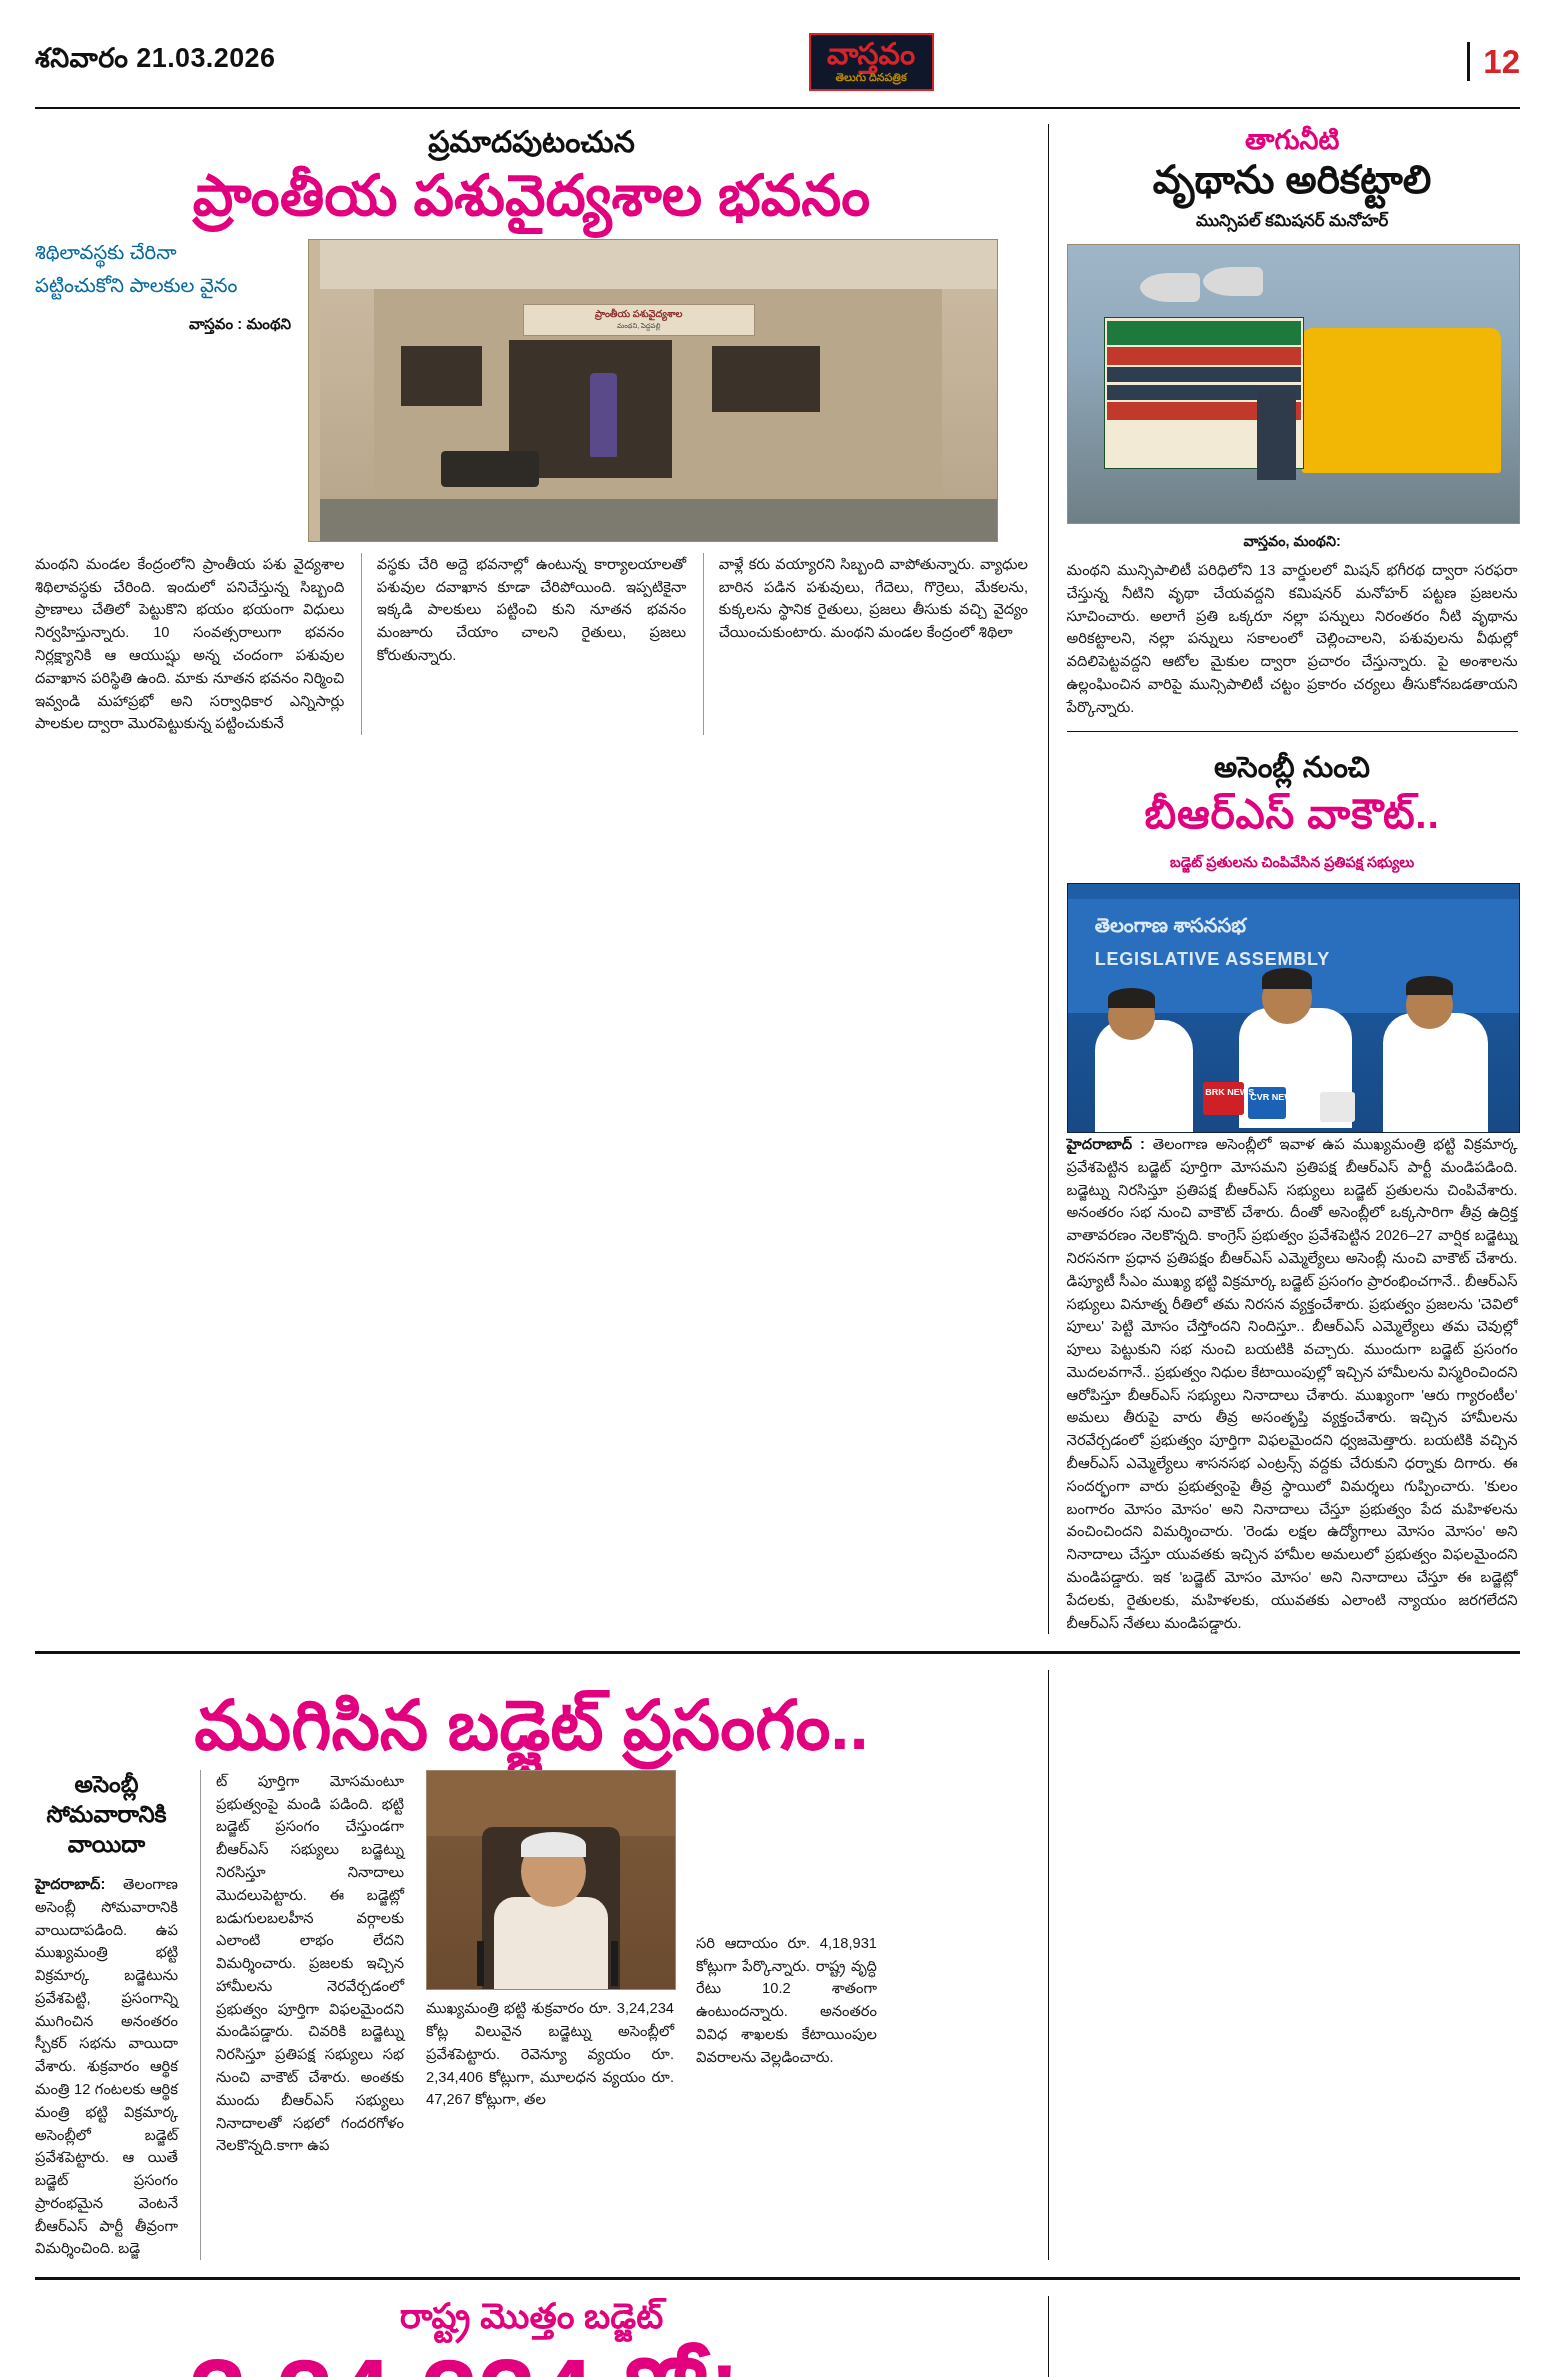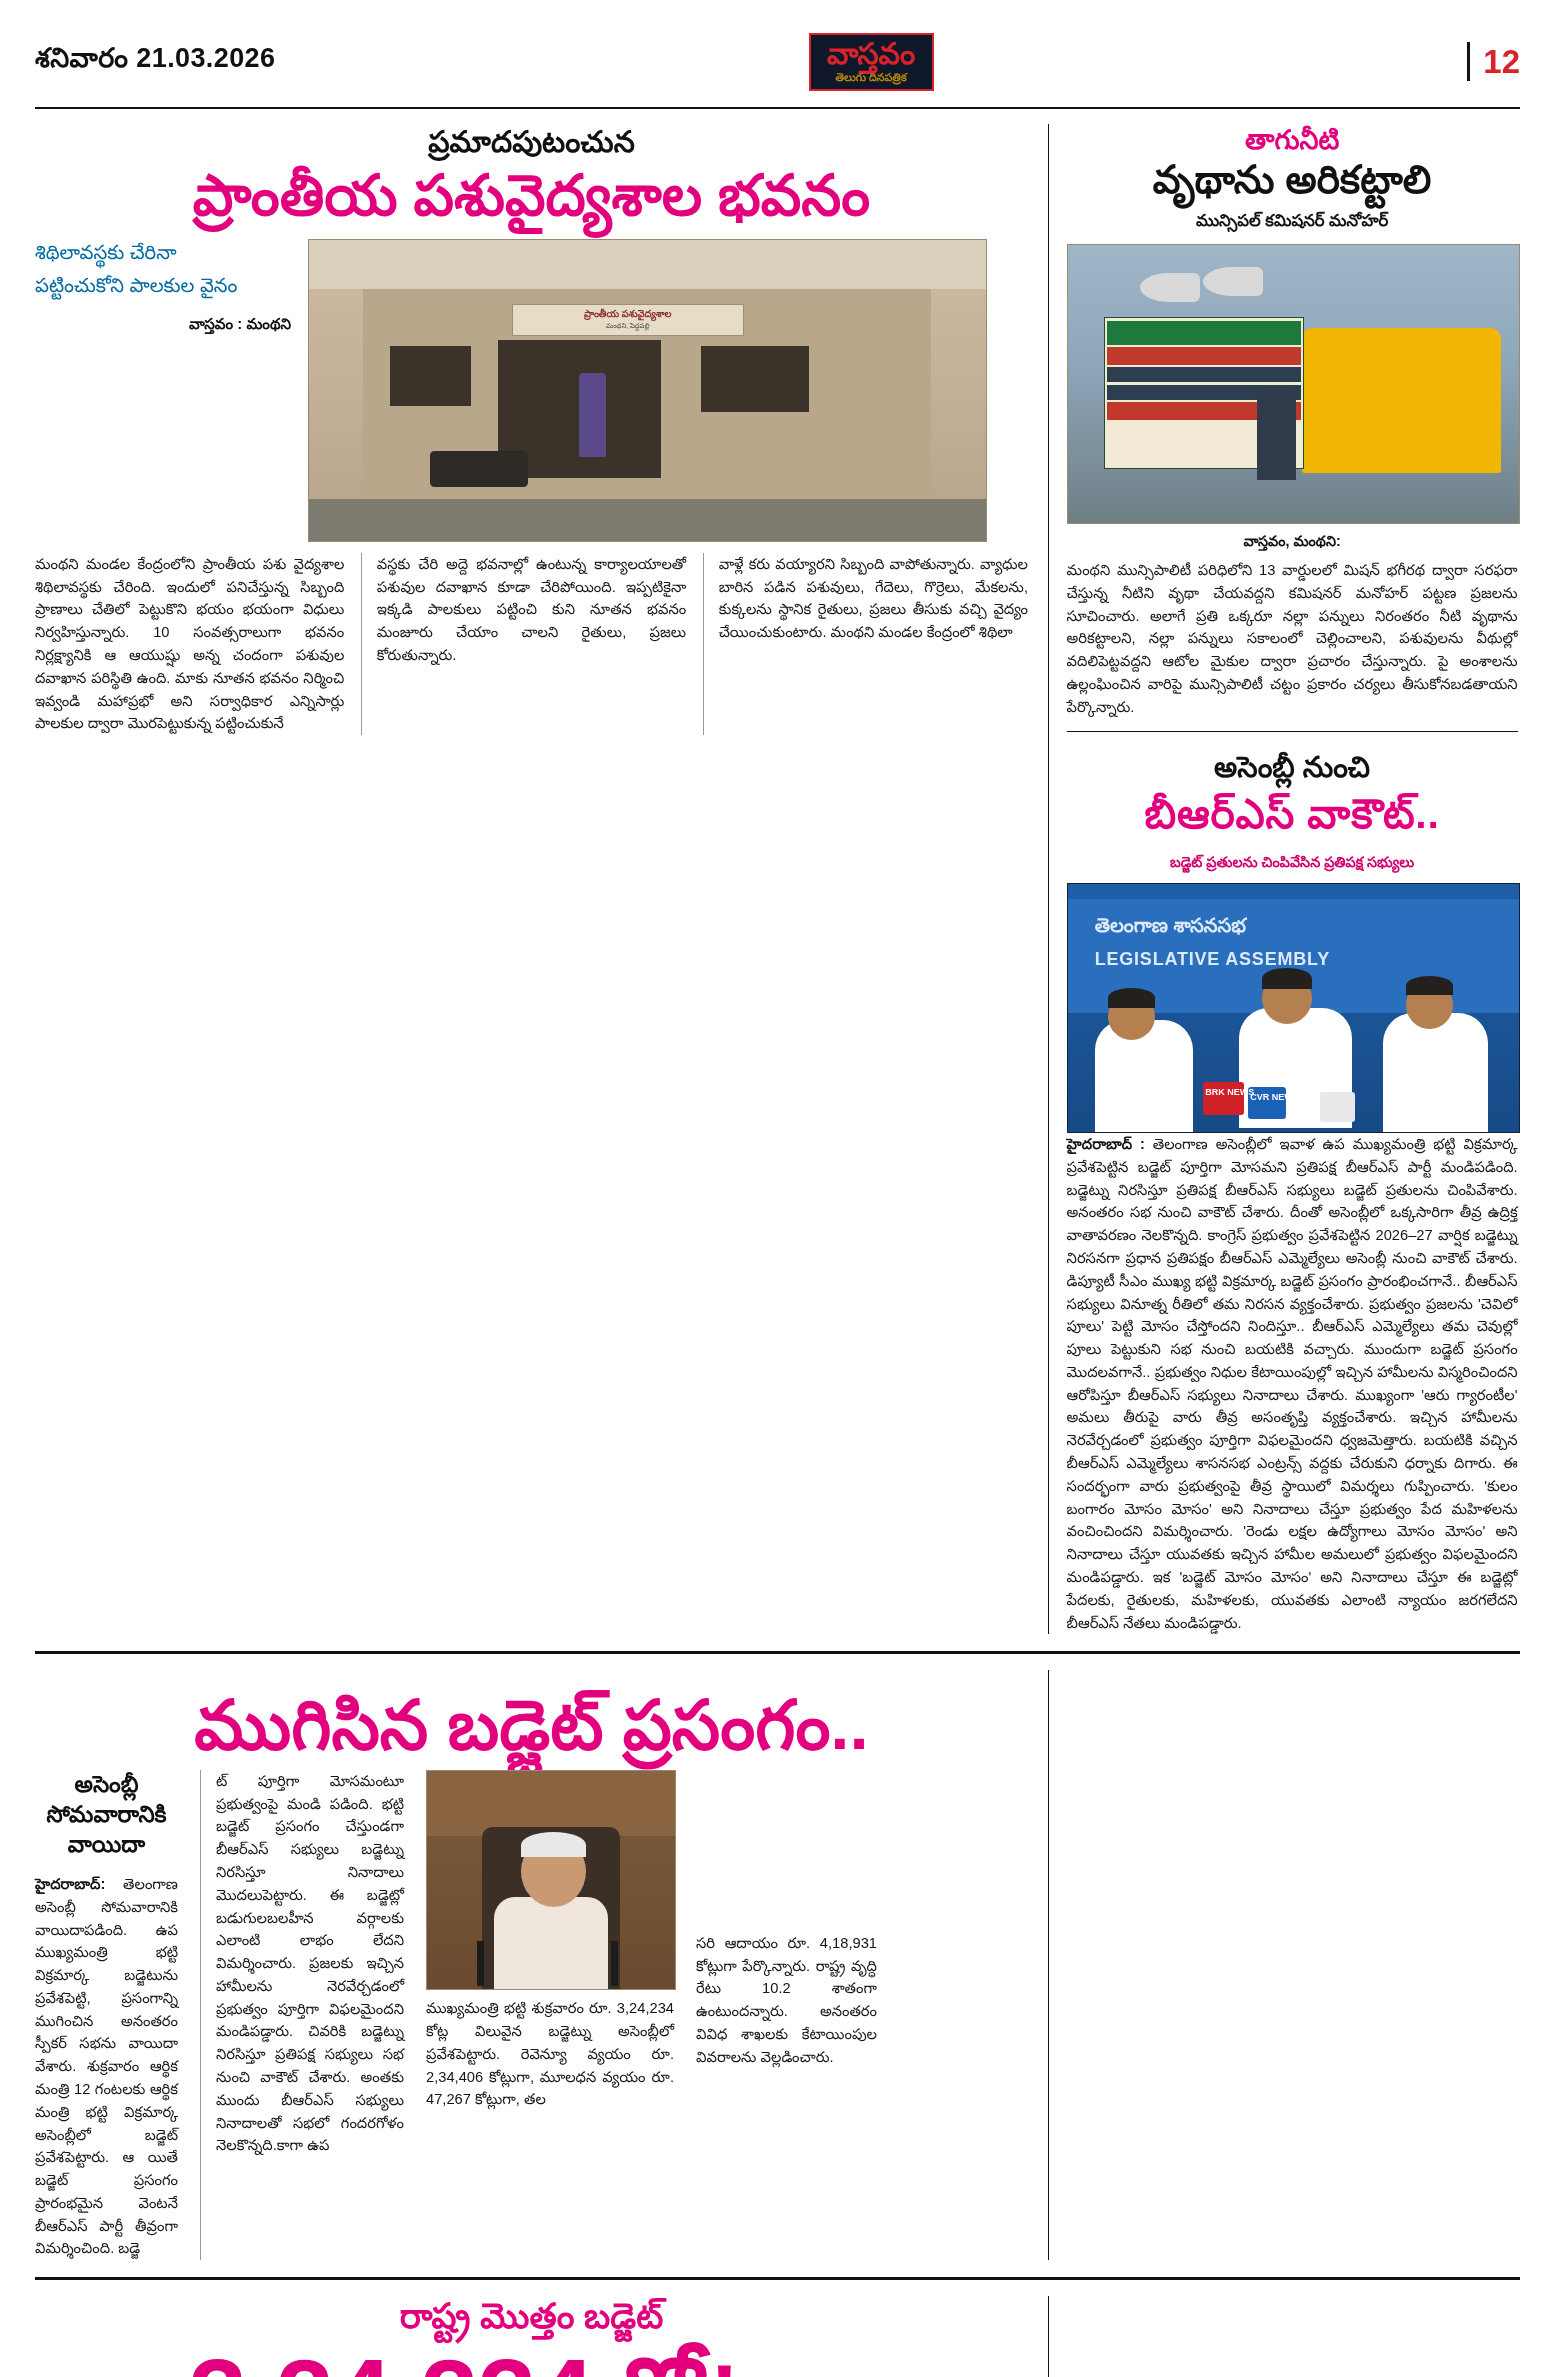--- a/index.html
+++ b/index.html
@@ -211,21 +211,21 @@
       <div class="hl-dark t-head1">ప్రమాదపుటంచున</div>
       <div class="hl-red t-head2">ప్రాంతీయ పశువైద్యశాల భవనం</div>
 
       <div style="display:flex;gap:16.5px;align-items:flex-start;">
         <div style="width:256px;">
           <div class="sub-left">శిథిలావస్థకు చేరినా</div>
           <div class="sub-left" style="margin-top:6px;">పట్టించుకోని పాలకుల వైనం</div>
           <div class="byline" style="text-align:right;margin-top:16.5px;">వాస్తవం : మంథని</div>
         </div>
 
-        <div class="photo" style="width:677px;height:301px;">
+        <div class="photo" style="width:677px;height:301px;padding-left:11px;">
           <div class="ph-building">
             <div class="ph-sky"></div>
             <div class="ph-ground"></div>
             <div class="ph-wall" style="left:8%;top:16%;width:84%;height:70%;"></div>
             <div class="ph-dark" style="left:28%;top:33%;width:24%;height:46%;"></div>
             <div class="ph-dark" style="left:58%;top:35%;width:16%;height:22%;"></div>
             <div class="ph-dark" style="left:12%;top:35%;width:12%;height:20%;"></div>
             <div class="ph-sign" style="left:30%;top:21%;width:34%;height:10%;">
               <div style="font-size:9.8px;color:#8b2f2f;text-align:center;padding-top:3px;font-weight:bold;">ప్రాంతీయ పశువైద్యశాల</div>
               <div style="font-size:6.8px;color:#444;text-align:center;">మంథని, పెద్దపల్లి</div>

